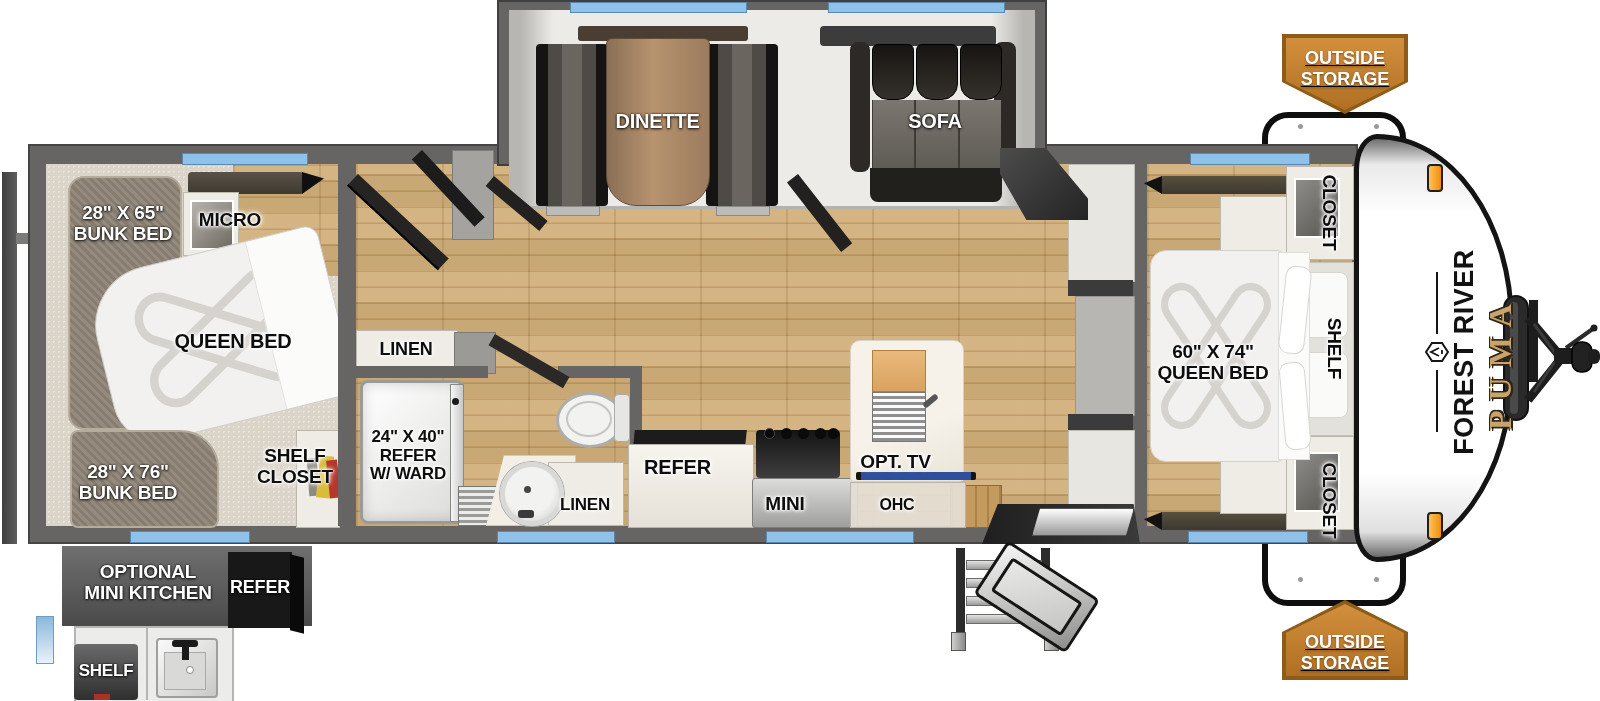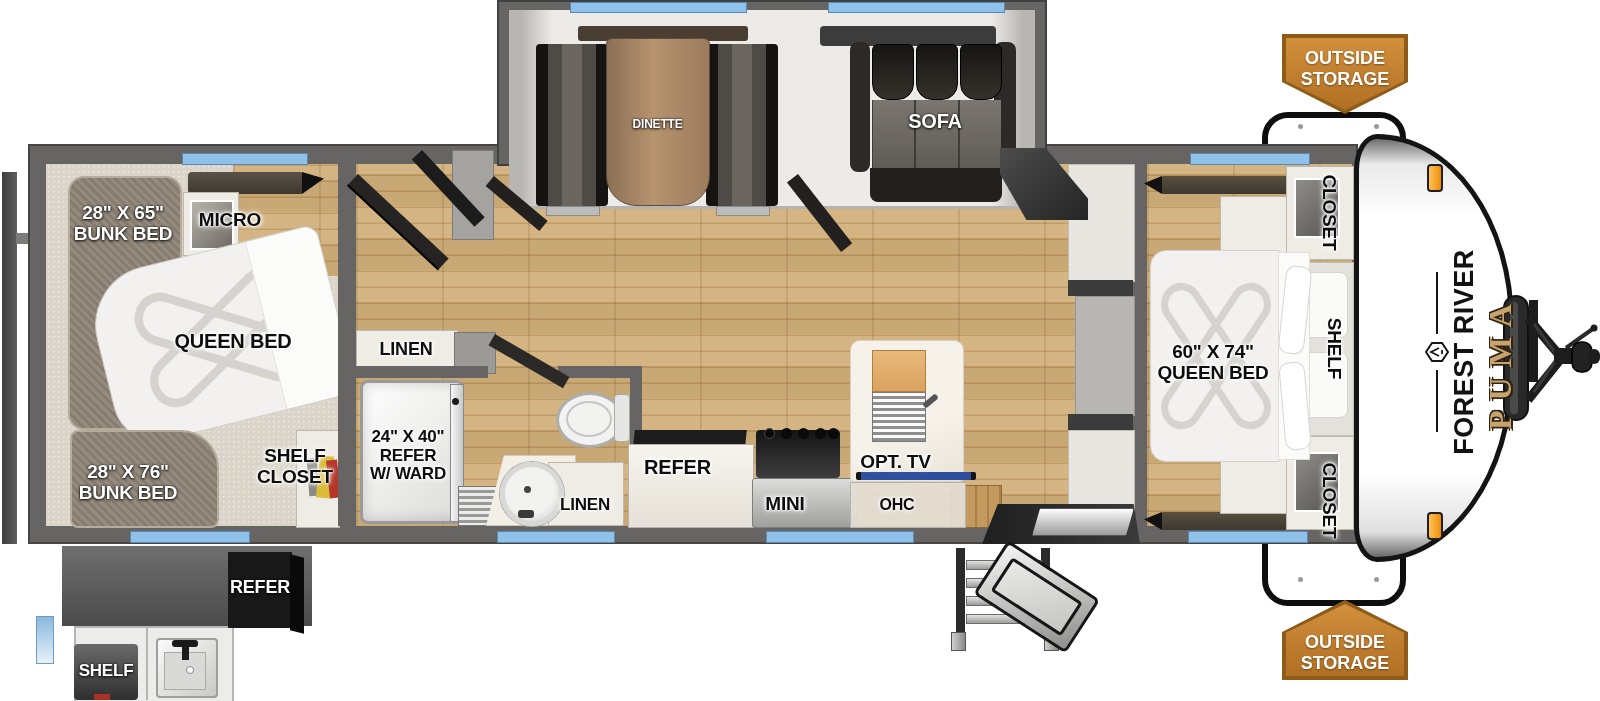--- a/index.html
+++ b/index.html
@@ -22,21 +22,21 @@
   
   .lbl{position:absolute;font-weight:800;font-size:18px;line-height:1.1;color:#0d0d0d;text-align:center;
        letter-spacing:-.2px;white-space:nowrap;z-index:9;
        text-shadow:0 0 2px #fff,0 0 3px #fff,0 0 4px #fff,0 0 6px #fff;}
   .lbl-w{color:#fff;text-shadow:0 0 2px rgba(0,0,0,.85),0 1px 3px rgba(0,0,0,.9);}
   .rot90{transform:rotate(90deg);}
   .rotm90{transform:rotate(-90deg);}
   
   .badge{z-index:10;}
   .badge .inner{position:absolute;inset:4px;display:flex;flex-direction:column;align-items:center;
-       background:linear-gradient(180deg,#d2903e,#b06f22);}
+       background:linear-gradient(180deg,#d2903e,#b06f22);text-decoration:underline;}
   .badge,.badge .inner{clip-path:polygon(0 0,100% 0,100% 60%,50% 100%,0 60%);}
   .badge.up,.badge.up .inner{clip-path:polygon(50% 0,100% 40%,100% 100%,0 100%,0 40%);}
   .badge{background:#8e5c18;}
   .badge .l{font-weight:800;font-size:18px;color:#fff;line-height:1.18;text-shadow:0 1px 2px rgba(0,0,0,.4);}
   
   .brandblock{display:flex;flex-direction:column;align-items:center;justify-content:center;z-index:8;}
   .brandline{height:2px;width:62px;background:#151515;}
   .brandtxt{font-weight:800;font-size:27px;letter-spacing:.5px;color:#121212;}
   .pumatxt{font-family:"Liberation Serif",serif;font-weight:700;font-size:32px;letter-spacing:10px;color:#c9a36c;
        text-shadow:-1.5px -1.5px 0 #2e2417,1.5px -1.5px 0 #2e2417,-1.5px 1.5px 0 #2e2417,1.5px 1.5px 0 #2e2417;}
@@ -66,21 +66,21 @@
   <div class="abs slidefloor" style="left:509px;top:10px;width:526px;height:196px;border-radius:0 0 10px 10px;border-bottom:3px solid #b5b3af;z-index:3;"></div>
   <div class="abs window" style="left:570px;top:2px;width:175px;height:9px;"></div>
   <div class="abs window" style="left:828px;top:2px;width:175px;height:9px;"></div>
 
   <div class="abs" style="left:578px;top:26px;width:170px;height:15px;background:#4a3e33;border-radius:3px;z-index:4;"></div>
   <div class="abs" style="left:536px;top:44px;width:72px;height:162px;border-radius:4px;background:linear-gradient(90deg,#161412 0 12px,#4e4a45 12px 26px,#6a655f 26px 46px,#4e4a45 46px 60px,#161412 60px 72px);z-index:4;"></div>
   <div class="abs" style="left:706px;top:44px;width:72px;height:162px;border-radius:4px;background:linear-gradient(90deg,#161412 0 12px,#4e4a45 12px 26px,#6a655f 26px 46px,#4e4a45 46px 60px,#161412 60px 72px);z-index:4;"></div>
   <div class="abs" style="left:546px;top:206px;width:52px;height:8px;background:#bcbcba;border:1px solid #8b8b89;z-index:4;"></div>
   <div class="abs" style="left:716px;top:206px;width:52px;height:8px;background:#bcbcba;border:1px solid #8b8b89;z-index:4;"></div>
   <div class="abs" style="left:606px;top:38px;width:102px;height:166px;background:linear-gradient(90deg,#8a6f55,#b7936e 45%,#9c7c5e);border:1px solid #5f4d3c;border-radius:6px 6px 30px 30px;z-index:5;"></div>
-  <div class="lbl lbl-w" style="left:600px;top:118px;width:115px;font-size:12px;"><span>DINETTE</span></div>
+  <div class="lbl lbl-w" style="left:600px;top:110px;width:115px;font-size:20px;"><span>DINETTE</span></div>
 
   <div class="abs" style="left:820px;top:26px;width:176px;height:20px;background:#3c3c3c;border-radius:4px;z-index:4;"></div>
   <div class="abs" style="left:850px;top:42px;width:20px;height:130px;background:#2c2926;border-radius:8px;z-index:4;"></div>
   <div class="abs" style="left:994px;top:42px;width:22px;height:130px;background:#2c2926;border-radius:8px;z-index:4;"></div>
   <div class="abs" style="left:872px;top:44px;width:40px;height:54px;background:linear-gradient(180deg,#171513,#35312c);border:1px solid #000;border-radius:6px 6px 16px 16px;z-index:4;"></div>
   <div class="abs" style="left:916px;top:44px;width:40px;height:54px;background:linear-gradient(180deg,#171513,#35312c);border:1px solid #000;border-radius:6px 6px 16px 16px;z-index:4;"></div>
   <div class="abs" style="left:960px;top:44px;width:40px;height:54px;background:linear-gradient(180deg,#171513,#35312c);border:1px solid #000;border-radius:6px 6px 16px 16px;z-index:4;"></div>
   <div class="abs" style="left:872px;top:100px;width:128px;height:68px;background:linear-gradient(180deg,#7b7670,#5f5b55);border-left:1px solid #3f3c38;z-index:4;"></div>
   <div class="abs" style="left:914px;top:100px;width:2px;height:68px;background:#3f3c38;z-index:4;"></div>
   <div class="abs" style="left:958px;top:100px;width:2px;height:68px;background:#3f3c38;z-index:4;"></div>
@@ -242,20 +242,24 @@
   <div class="abs" style="left:956px;top:548px;width:9px;height:86px;background:#2b2b2b;z-index:6;"></div>
   <div class="abs" style="left:1041px;top:548px;width:9px;height:86px;background:#2b2b2b;z-index:6;"></div>
   <div class="abs" style="left:966px;top:560px;width:74px;height:8px;background:linear-gradient(180deg,#e3e3e1,#9c9c9a);border:1px solid #6b6b6b;z-index:6;"></div>
   <div class="abs" style="left:966px;top:578px;width:74px;height:8px;background:linear-gradient(180deg,#e3e3e1,#9c9c9a);border:1px solid #6b6b6b;z-index:6;"></div>
   <div class="abs" style="left:966px;top:596px;width:74px;height:8px;background:linear-gradient(180deg,#e3e3e1,#9c9c9a);border:1px solid #6b6b6b;z-index:6;"></div>
   <div class="abs" style="left:966px;top:614px;width:74px;height:8px;background:linear-gradient(180deg,#e3e3e1,#9c9c9a);border:1px solid #6b6b6b;z-index:6;"></div>
   <div class="abs" style="left:951px;top:632px;width:13px;height:17px;background:linear-gradient(90deg,#cfcfcd,#8a8a88);border:1px solid #555;z-index:6;"></div>
   <div class="abs" style="left:1044px;top:632px;width:13px;height:17px;background:linear-gradient(90deg,#cfcfcd,#8a8a88);border:1px solid #555;z-index:6;"></div>
 
   <div class="abs" style="left:62px;top:546px;width:250px;height:80px;background:linear-gradient(180deg,#6f6f6f,#4a4a4a);z-index:5;"></div>
+  <div class="lbl lbl-w" style="left:66px;top:562px;width:164px;font-size:19px;">
+    <div>OPTIONAL</div>
+      <div>MINI KITCHEN</div>
+  </div>
   <div class="abs" style="left:228px;top:552px;width:64px;height:76px;background:#181818;z-index:6;"></div>
   <div class="abs" style="left:290px;top:556px;width:14px;height:76px;background:#0a0a0a;transform:skewY(14deg);z-index:6;"></div>
   <div class="lbl lbl-w" style="left:228px;top:578px;width:64px;font-size:18px;"><span>REFER</span></div>
 
   <div class="abs" style="left:74px;top:626px;width:156px;height:74px;background:#ececea;border:2px solid #b5b5b3;z-index:5;"></div>
   <div class="abs" style="left:146px;top:626px;width:2px;height:74px;background:#b5b5b3;z-index:6;"></div>
   <div class="abs" style="left:74px;top:644px;width:64px;height:56px;background:linear-gradient(180deg,#6a6a6a,#2f2f2f);border-radius:4px;z-index:6;"></div>
   <div class="lbl lbl-w" style="left:74px;top:662px;width:64px;font-size:17px;"><span>SHELF</span></div>
   <div class="abs" style="left:156px;top:638px;width:58px;height:56px;background:linear-gradient(135deg,#fafafa,#c9c9c7);border:2px solid #9f9f9d;border-radius:4px;z-index:6;"></div>
   <div class="abs" style="left:164px;top:652px;width:40px;height:36px;background:#d9d9d7;border:1px solid #aaa;z-index:7;"></div>

